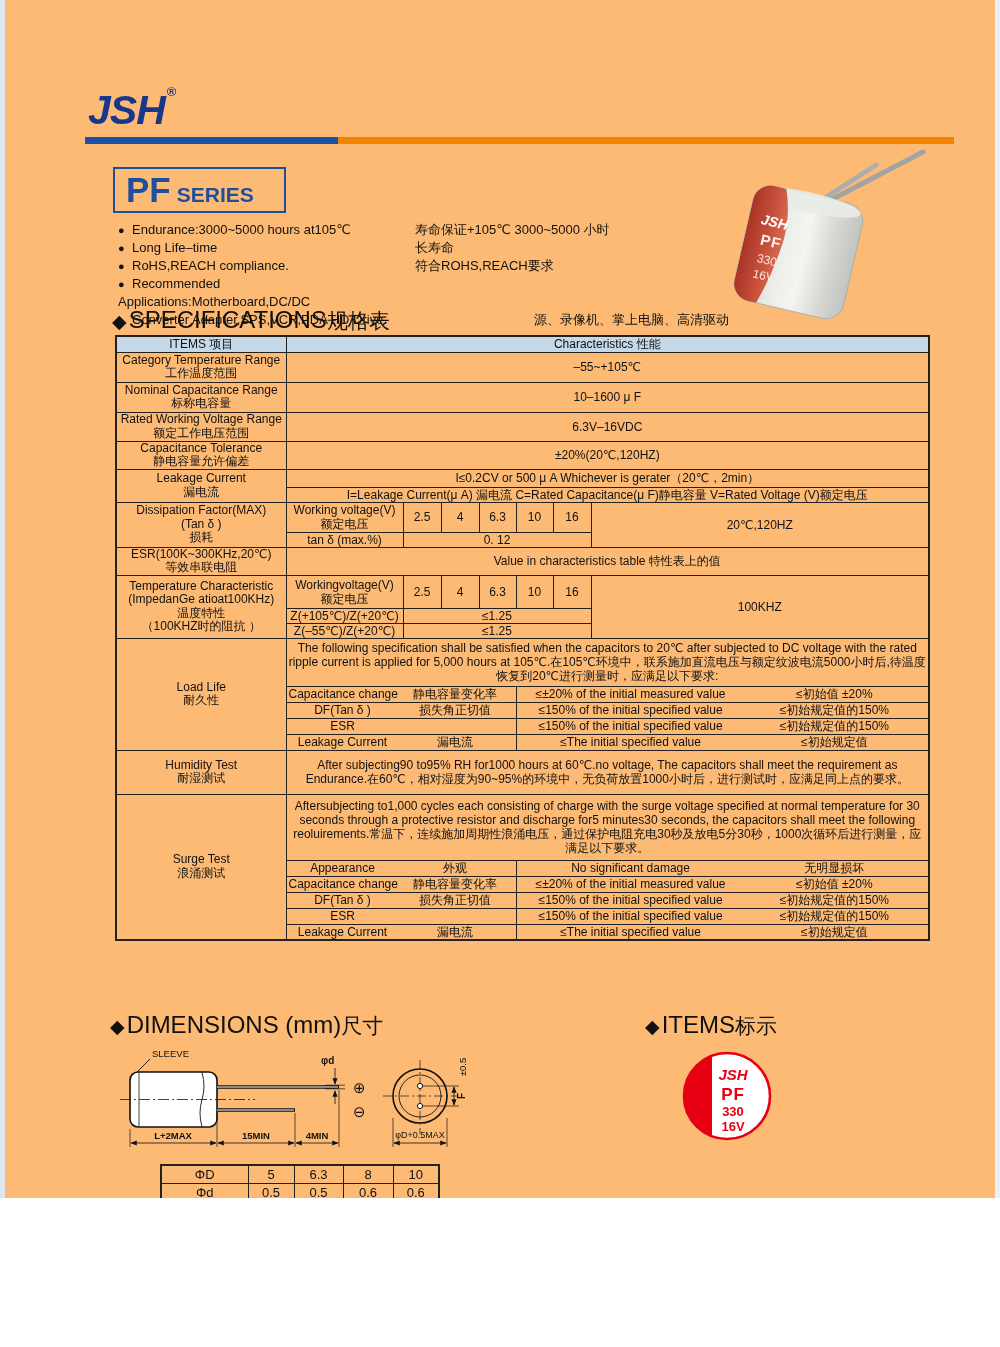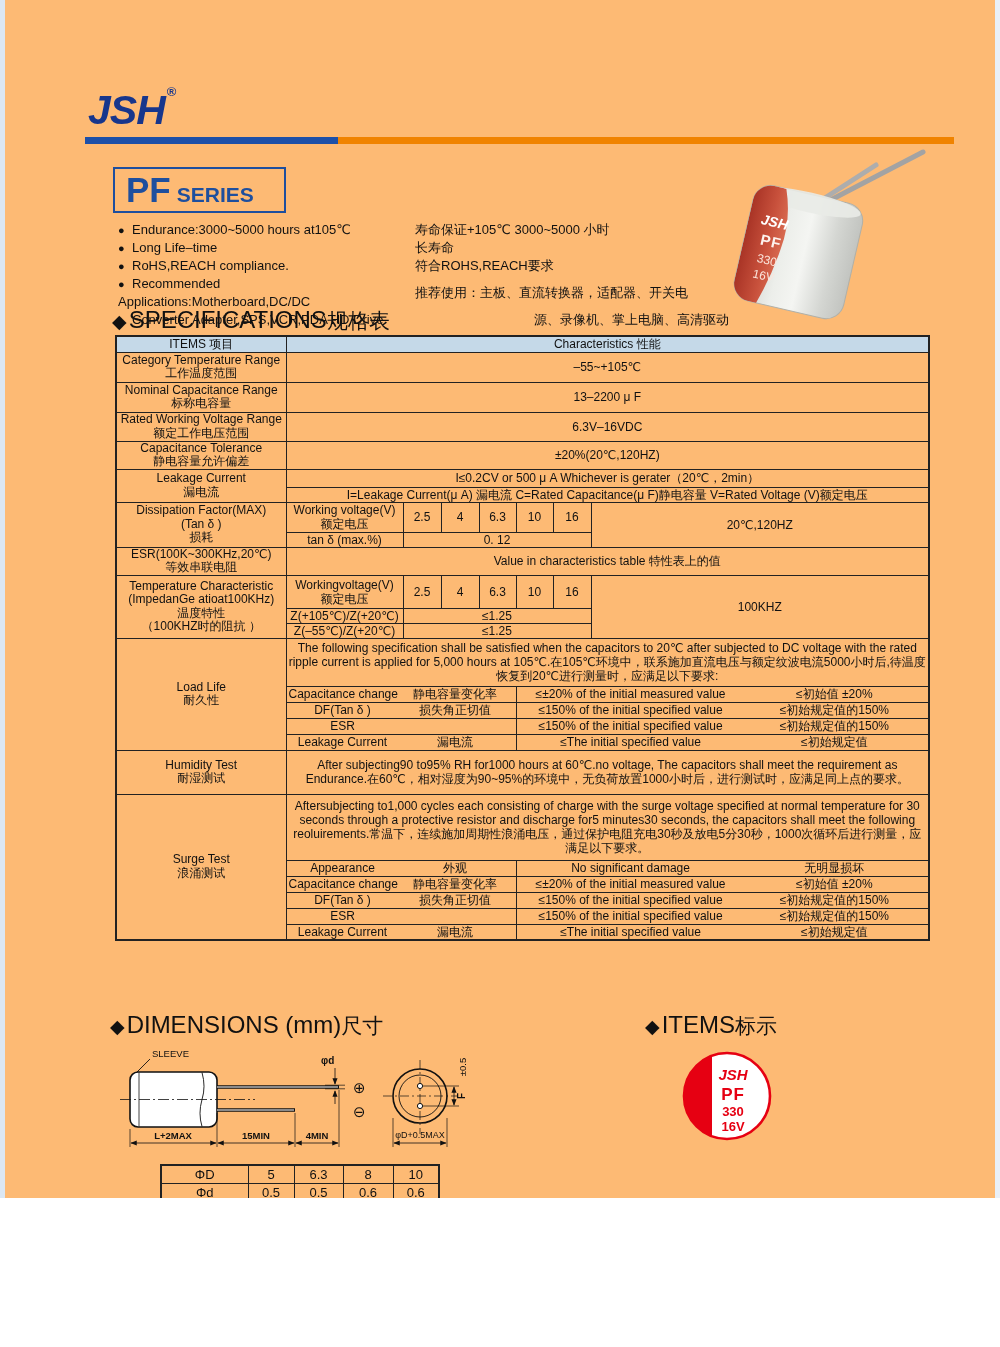--- a/index.html
+++ b/index.html
@@ -142,21 +142,20 @@
     <div class="feat-row">
       <div class="feat-en"><span class="bullet">●</span><span>Long Life–time</span></div>
       <div class="feat-zh">长寿命</div>
     </div>
     <div class="feat-row">
       <div class="feat-en"><span class="bullet">●</span><span>RoHS,REACH compliance.</span></div>
       <div class="feat-zh">符合ROHS,REACH要求</div>
     </div>
     <div class="feat-row">
       <div class="feat-en"><span class="bullet">●</span><span>Recommended Applications:Motherboard,DC/DC</span></div>
-      <div class="feat-zh">推荐使用：主板、直流转换器，适配器、开关电</div>
     </div>
     <div class="feat-row">
       <div class="feat-en feat-en2">Converter Adapter,SPS,VCR,PDA HD Drive</div>
       <div class="feat-zh feat-zh2">源、录像机、掌上电脑、高清驱动</div>
     </div>
   </div>
 
   <div class="hd hd-spec">
     <span class="dia">◆</span><span>SPECIFICATIONS</span><span class="zh">规格表</span>
   </div>
@@ -182,21 +181,21 @@
             <div>Category Temperature Range</div>
             <div>工作温度范围</div>
           </td>
       <td colspan="7">–55~+105℃</td>
     </tr>
     <tr class="h30">
       <td class="lbl">
             <div>Nominal Capacitance Range</div>
             <div>标称电容量</div>
           </td>
-      <td colspan="7">13–2200 μ F</td>
+      <td colspan="7">10–1600 μ F</td>
     </tr>
     <tr class="h29">
       <td class="lbl">
             <div>Rated Working Voltage Range</div>
             <div>额定工作电压范围</div>
           </td>
       <td colspan="7">6.3V–16VDC</td>
     </tr>
     <tr class="h28">
       <td class="lbl">

